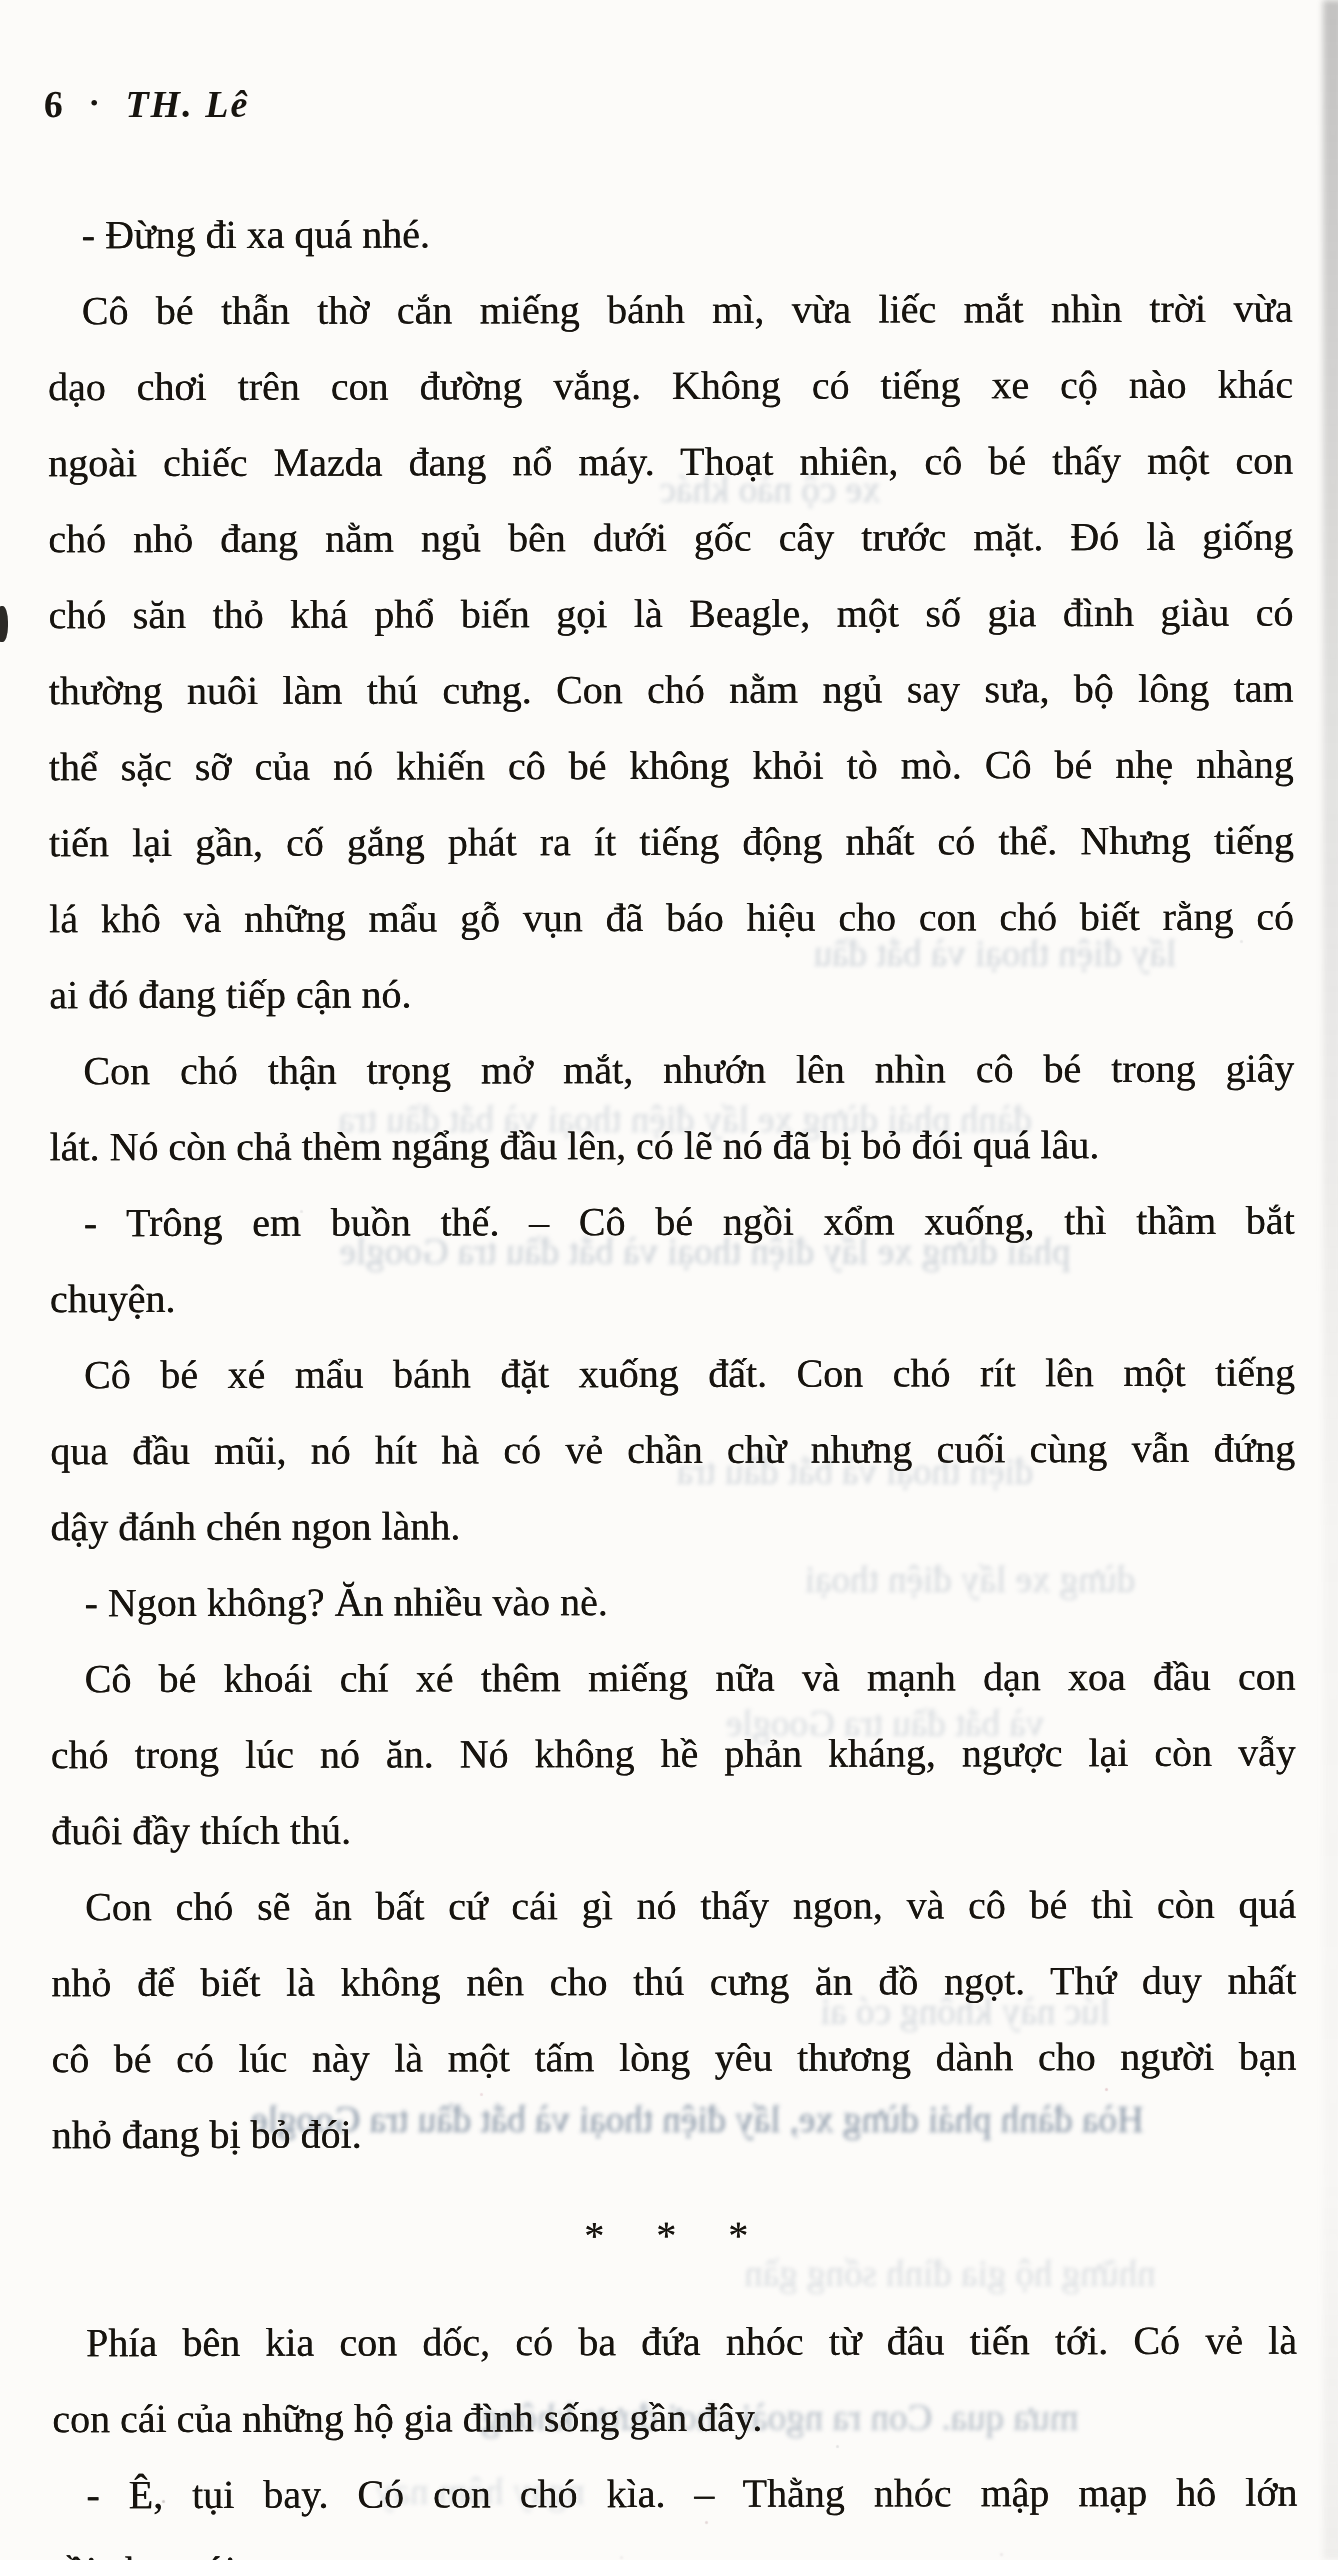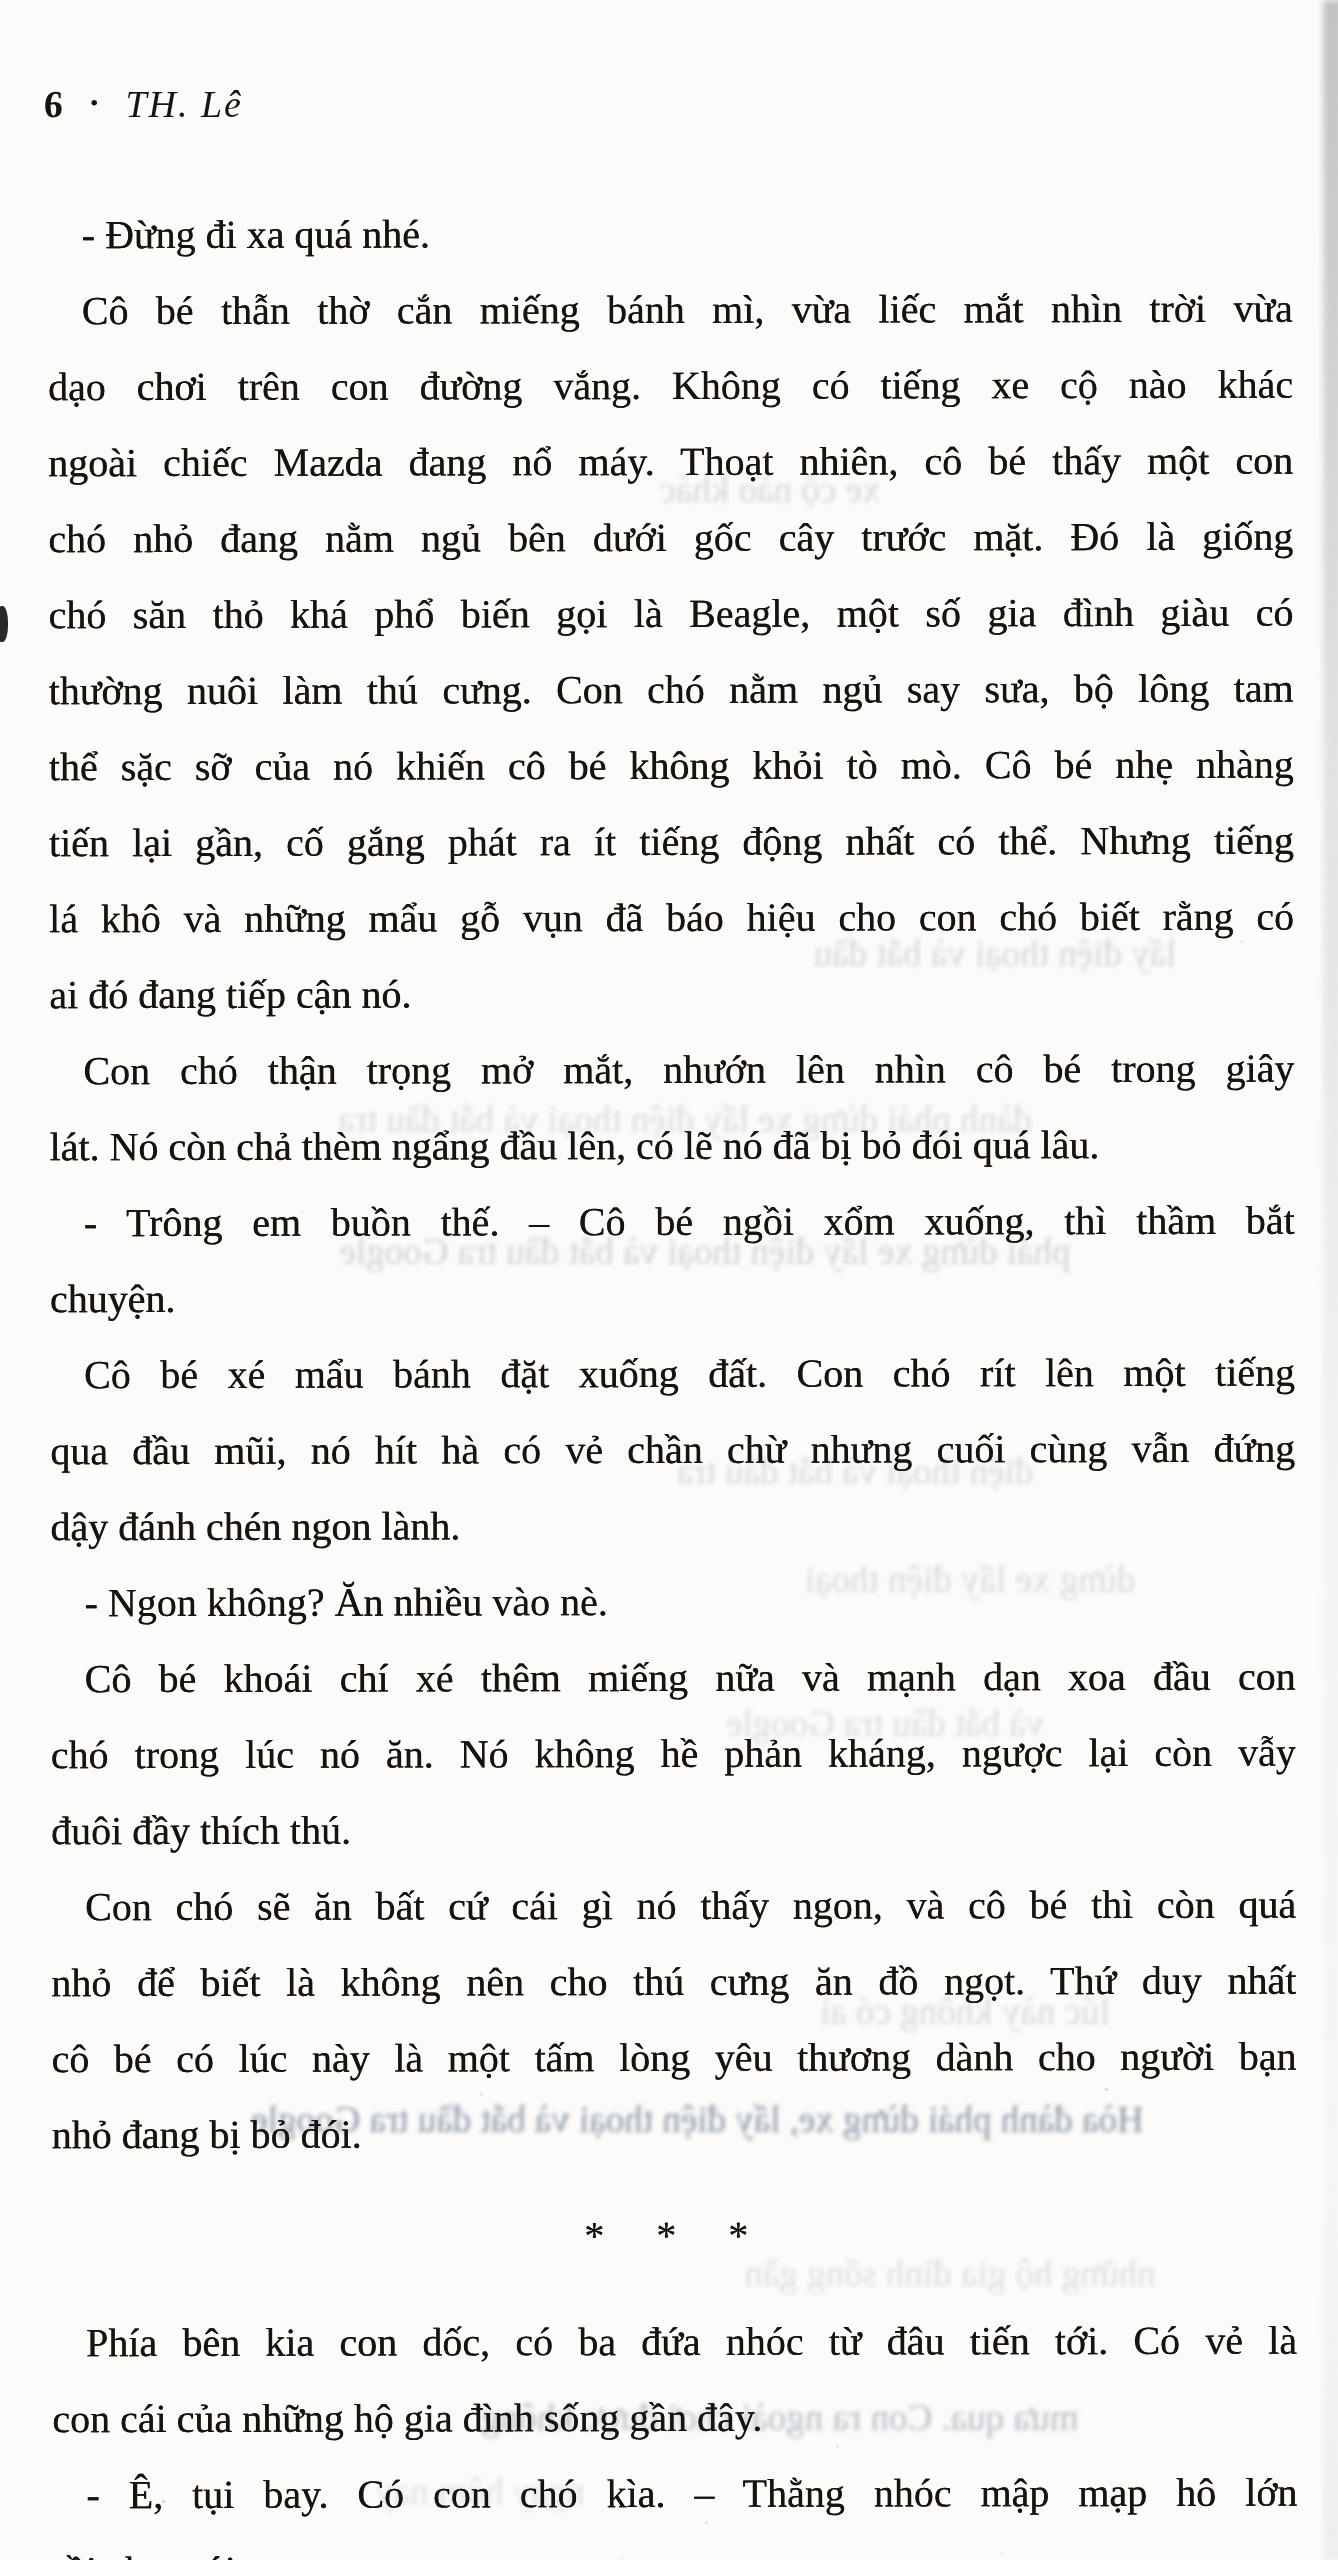--- a/index.html
+++ b/index.html
@@ -19,21 +19,21 @@
     color:var(--ink);
   }
   
   .running-header{
     position:absolute;left:44px;top:82px;
     display:flex;align-items:baseline;gap:26px;
     font-size:38px;letter-spacing:1px;
   }
   .running-header .pagenum{font-style:normal;font-weight:600;transform:skewX(-2deg);}
   .running-header .bullet{font-size:24px;position:relative;top:-6px;}
-  .running-header .title{font-style:italic;font-weight:400;letter-spacing:2px;}
+  .running-header .title{font-style:italic;font-weight:700;letter-spacing:2px;}
   
   .body-text{
     position:absolute;left:50px;top:196px;width:1245px;
     font-size:40px;line-height:76px;
     text-shadow:0.35px 0 0 currentColor;
     transform:rotate(-0.12deg);
   }
   .para{margin:0;}
   .line{
     text-align:justify;

